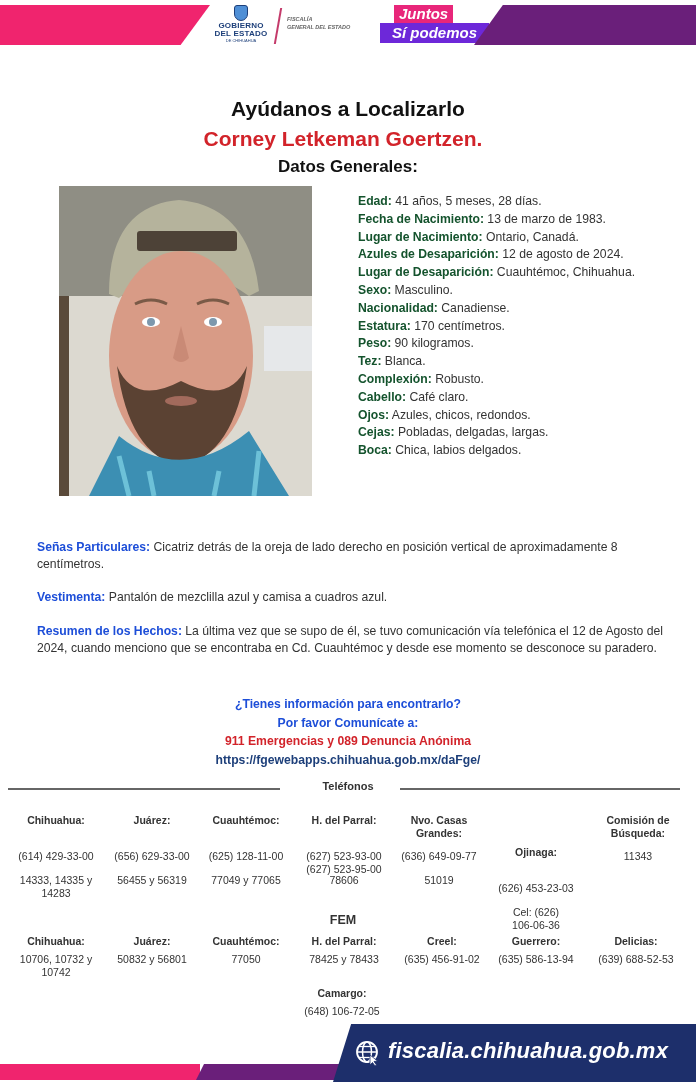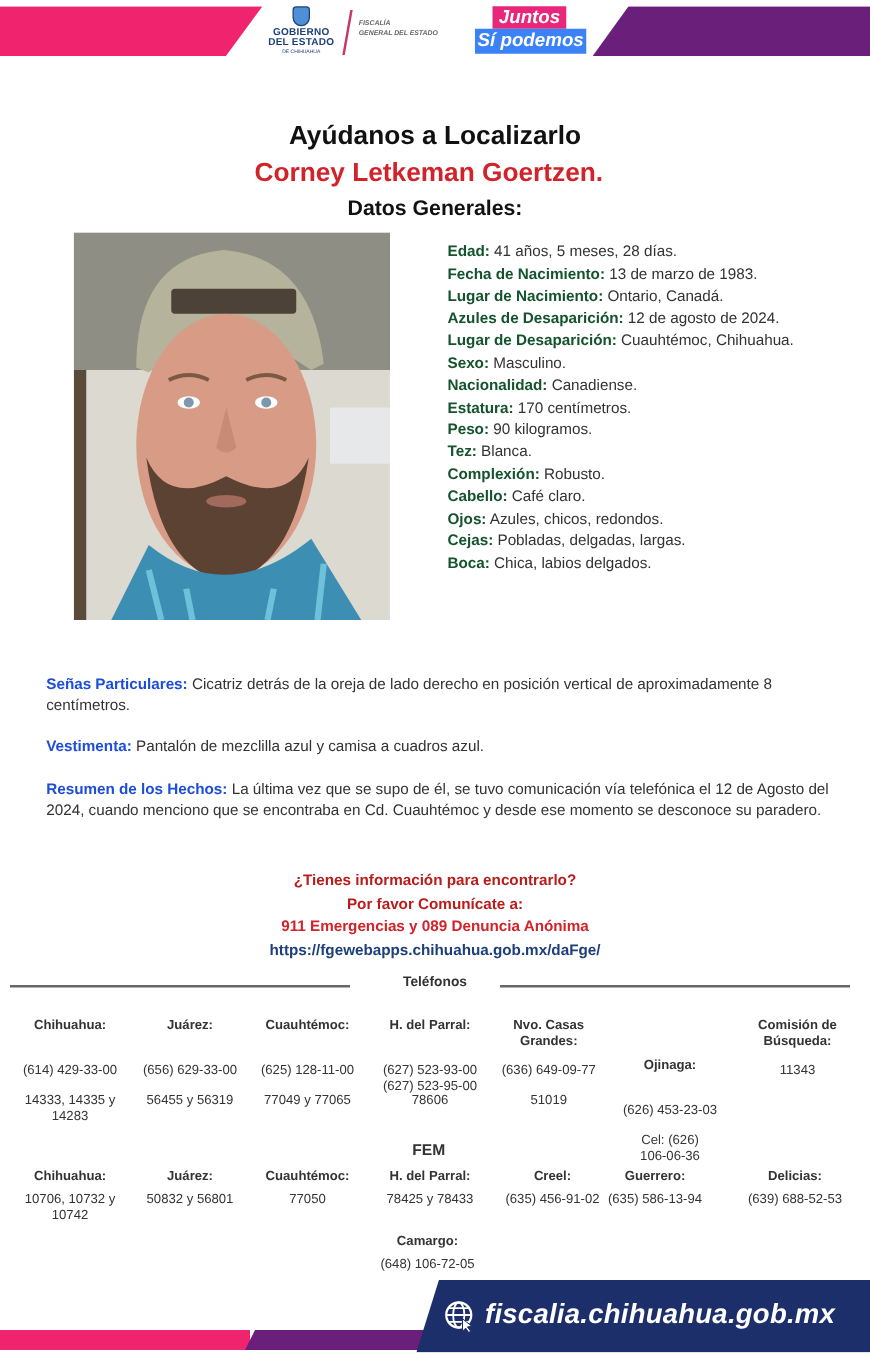--- a/index.html
+++ b/index.html
@@ -14,21 +14,21 @@
     clip-path: polygon(13% 0, 100% 0, 100% 100%, 0 100%); }
   .gob-logo { position: absolute; left: 212px; top: 5px; width: 58px; height: 42px; text-align: center; }
   .gob-shield { width: 14px; height: 16px; margin: 0 auto 1px; background: #4f8fd6; border-radius: 3px 3px 7px 7px; border: 1px solid #1d3f7a; }
   .gob-t1, .gob-t2 { font-size: 8px; font-weight: 700; color: #1d3f7a; line-height: 8px; letter-spacing: 0.2px; }
   .gob-t3 { font-size: 4px; color: #1d3f7a; line-height: 6px; }
   .gob-divider { position: absolute; left: 277px; top: 8px; width: 2px; height: 36px; background: #c43a6a; transform: skewX(-10deg); }
   .fisc { position: absolute; left: 287px; top: 15px; font-size: 5.5px; font-style: italic; color: #666; line-height: 8px; font-weight: 700; }
   .juntos { position: absolute; left: 380px; top: 5px; width: 96px; height: 40px; }
   .juntos-1 { position: absolute; left: 14px; top: 0; height: 18px; padding: 0 5px; background: #e8267a; color: #fff;
     font-size: 15px; font-weight: 700; font-style: italic; line-height: 18px; }
-  .juntos-2 { position: absolute; left: 0; top: 18px; height: 20px; padding: 0 2px; background: #3b82f6; color: #fff;
+  .juntos-2 { position: absolute; left: 0; top: 18px; height: 20px; padding: 0 12px; background: #6d28d9; color: #fff;
     font-size: 15px; font-weight: 700; font-style: italic; line-height: 20px; white-space: nowrap; }
 
   
   .t1 { position: absolute; top: 97px; left: 0; width: 696px; text-align: center; font-size: 21px; font-weight: 700; color: #111; }
   .t2 { position: absolute; top: 127px; left: 0; width: 686px; text-align: center; font-size: 21px; font-weight: 700; color: #d2232a; }
   .t3 { position: absolute; top: 157px; left: 0; width: 696px; text-align: center; font-size: 17px; font-weight: 700; color: #111; }
 
   
   .photo { position: absolute; left: 59px; top: 186px; width: 253px; height: 310px; overflow: hidden; background: #d7d4cc; }
   .photo svg { display: block; }
@@ -39,21 +39,21 @@
 
   
   .para { position: absolute; left: 37px; width: 628px; font-size: 12.2px; line-height: 16.5px; color: #333; }
   .para b { color: #1d4ed8; }
   .p-senas { top: 539px; }
   .p-vest { top: 589px; }
   .p-resumen { top: 623px; }
 
   
   .contact { position: absolute; top: 695px; left: 0; width: 696px; text-align: center; font-weight: 700; font-size: 12.2px; line-height: 18.5px; }
-  .contact .q, .contact .pf { color: #b91c1c; }
+  .contact .q, .contact .pf { color: #1d4ed8; }
   .contact .em { color: #d2232a; }
   .contact .url { color: #1d3f7a; }
 
   
   .tel-hdr { position: absolute; top: 779px; left: 0; width: 696px; height: 18px; }
   .tel-line { position: absolute; top: 9px; height: 2px; background: #666; }
   .tel-line.l { left: 8px; width: 200px; }
   .tel-line.r { left: 300px; width: 210px; left: 300px; }
   .tel-title { position: absolute; top: 1px; left: 0; width: 696px; text-align: center; font-size: 11px; font-weight: 700; color: #333; }
 
@@ -211,21 +211,21 @@
   <div style="margin-top:5px">77050</div>
 </div>
 <div class="col" style="left:296px;width:96px;top:935px;">
   <div class="h">H. del Parral:</div>
   <div style="margin-top:5px">78425 y 78433</div>
 </div>
 <div class="col" style="left:394px;width:96px;top:935px;">
   <div class="h">Creel:</div>
   <div style="margin-top:5px">(635) 456-91-02</div>
 </div>
-<div class="col" style="left:476px;width:96px;top:935px;">
+<div class="col" style="left:488px;width:96px;top:935px;">
   <div class="h">Guerrero:</div>
   <div style="margin-top:5px">(635) 586-13-94</div>
 </div>
 <div class="col" style="left:584px;width:104px;top:935px;">
   <div class="h">Delicias:</div>
   <div style="margin-top:5px">(639) 688-52-53</div>
 </div>
 <div class="col" style="left:294px;width:96px;top:987px;">
   <div class="h">Camargo:</div>
   <div style="margin-top:5px">(648) 106-72-05</div>

